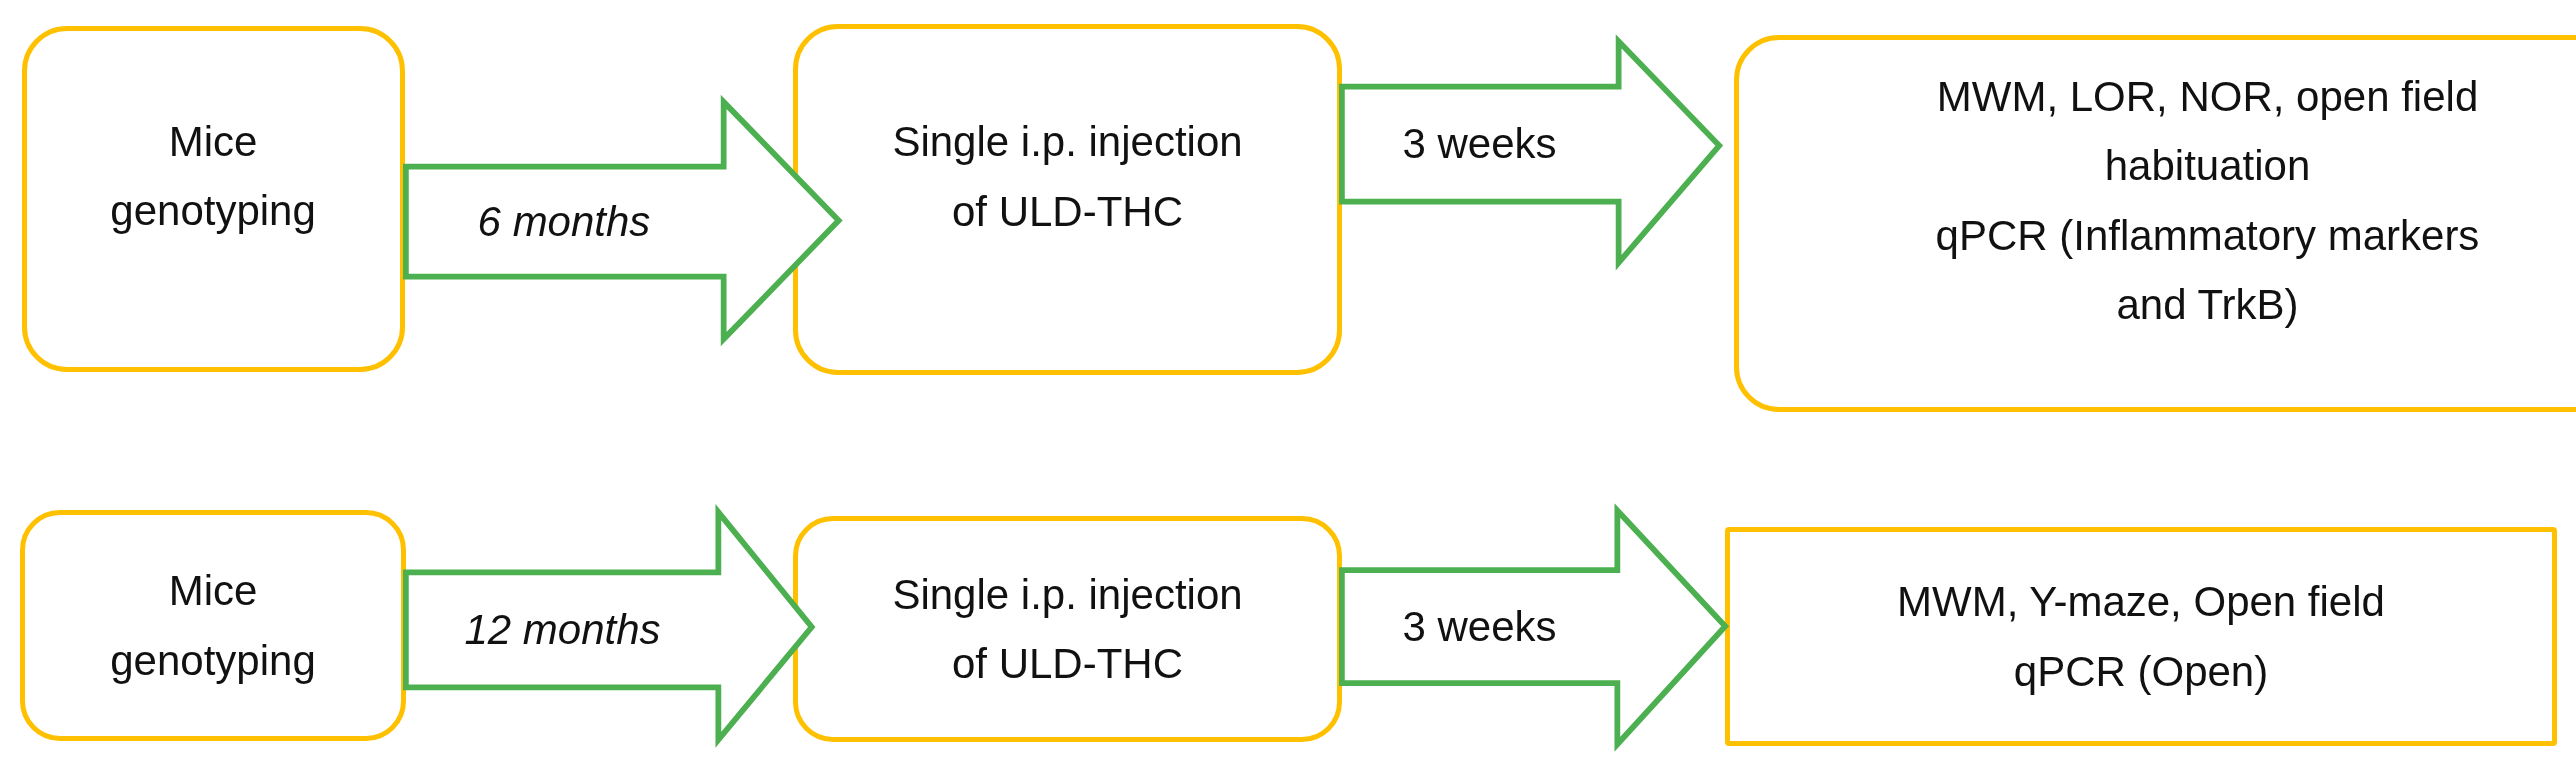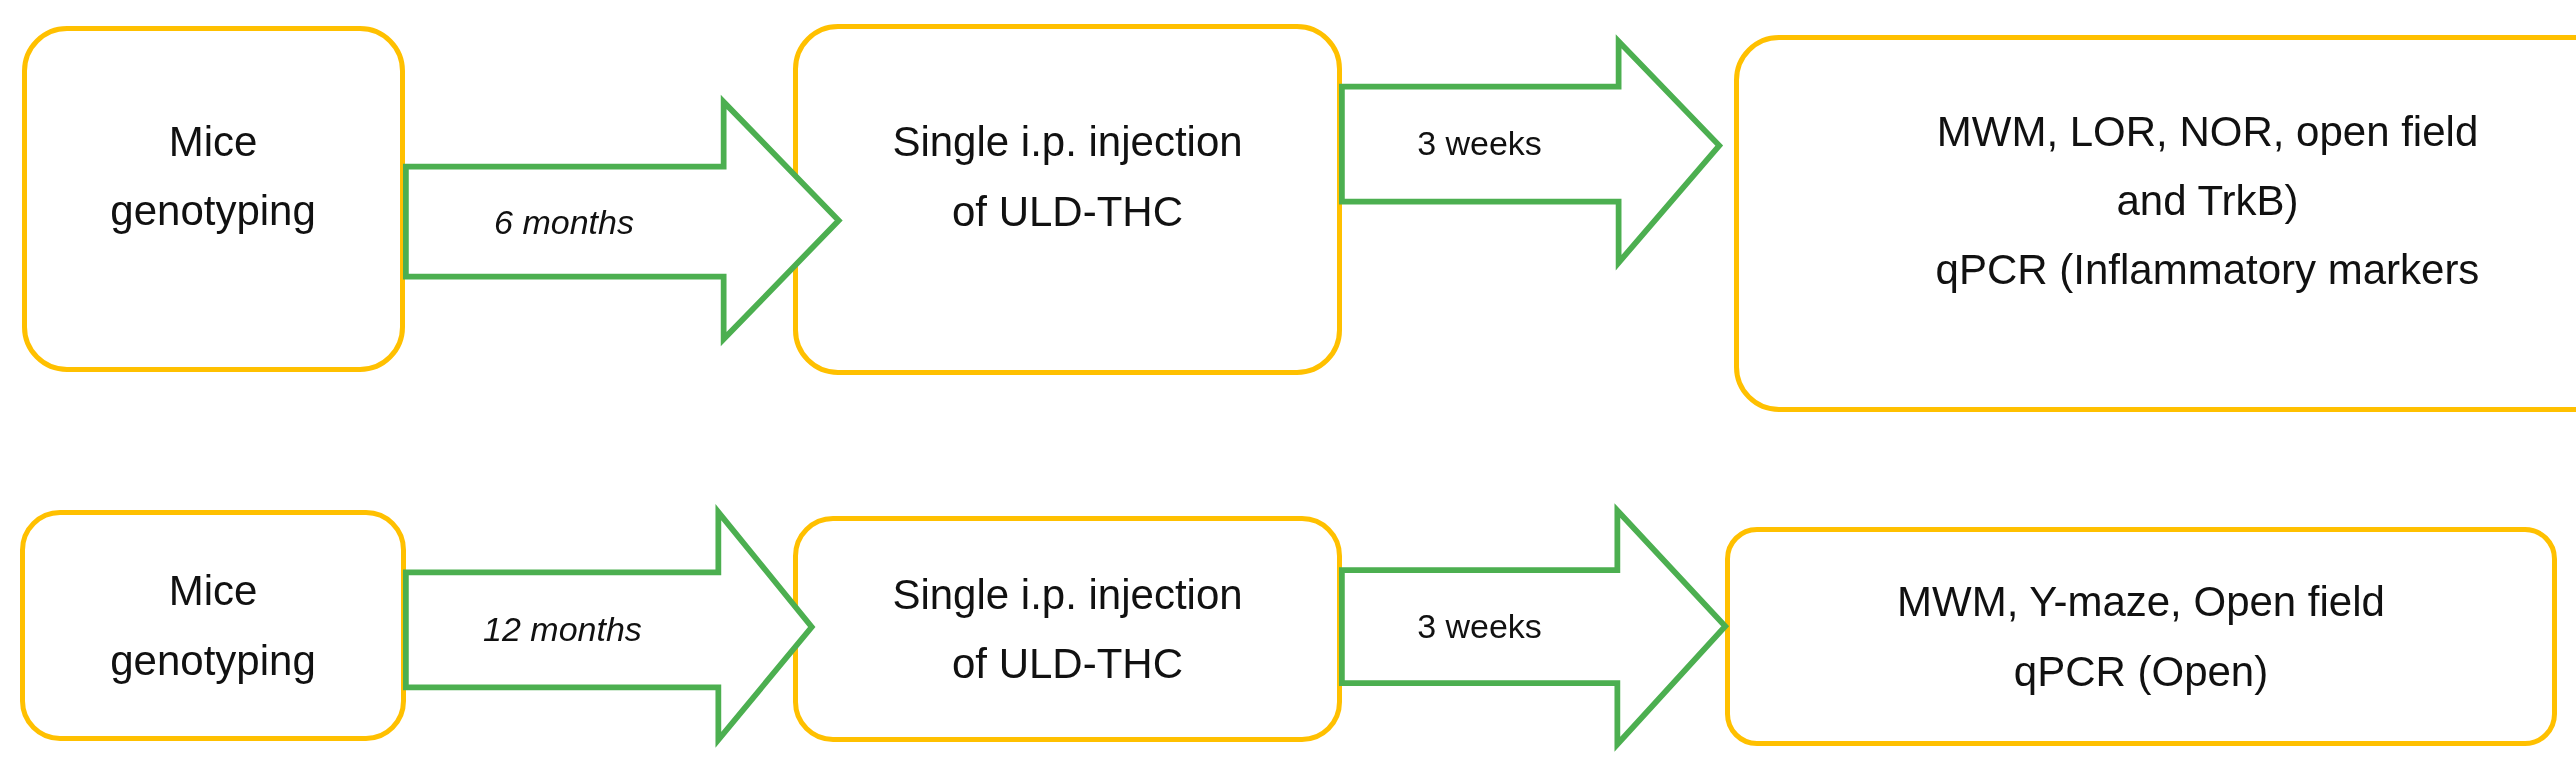--- a/index.html
+++ b/index.html
@@ -47,42 +47,42 @@
     stroke: var(--arrow);
     stroke-width: 8;
     stroke-linejoin: miter;
   }
   .arrow-label {
     position: absolute;
     z-index: 3;
     display: flex;
     align-items: center;
     justify-content: center;
-    font-size: 34px;
+    font-size: 42px;
     color: var(--text);
     white-space: nowrap;
   }
 
   
   #r1b1 { left: 21.6px;   top: 26px;  width: 383px;  height: 346px; }
   #r1a1 { left: 403px;  top: 99px; width: 440px;  height: 243px; }
   #r1l1 { left: 406px;  top: 168px; width: 316px;  height: 108px; font-style: italic; }
   #r1b2 { left: 793px; top: 24px;  width: 549px;  height: 351px; }
   #r1a2 { left: 1339px; top: 37px;  width: 386px;  height: 230px; }
   #r1l2 { left: 1342px; top: 88px; width: 275px;  height: 111px; }
   #r1b3 { left: 1734px; top: 35px;  width: 947px; height: 377px; }
 
   
   #r2b1 { left: 20px;   top: 510px; width: 386px;  height: 231px; border-radius: 40px; }
   #r2a1 { left: 403px;  top: 507px; width: 431px;  height: 240px; }
   #r2l1 { left: 406px;  top: 573px; width: 313px;  height: 113px; font-style: italic; }
   #r2b2 { left: 793px; top: 516px; width: 549px;  height: 226px; border-radius: 40px; }
   #r2a2 { left: 1339px; top: 506px; width: 392px;  height: 242px; }
   #r2l2 { left: 1342px; top: 571px; width: 275px;  height: 111px; }
-  #r2b3 { left: 1725px; top: 527px; width: 832px; height: 219px; border-radius: 32px; }
+  #r2b3 { left: 1725px; top: 527px; width: 832px; height: 219px; border-radius: 4px; }
 </style>
 </head>
 <body>
 
 <div class="canvas">
 
   <div class="box lift" id="r1b1">
     <span class="line">Mice</span>
     <span class="line">genotyping</span>
   </div>
@@ -97,22 +97,23 @@
     <span class="line">of ULD-THC</span>
   </div>
 
   <svg class="arrow" id="r1a2" viewBox="0 0 537 320" aria-hidden="true">
     <polygon points="4,69 389,69 389,6 529,151 389,314 389,229 4,229"></polygon>
   </svg>
   <div class="arrow-label" id="r1l2">3 weeks</div>
 
   <div class="box lift" id="r1b3">
     <span class="line">MWM, LOR, NOR, open field</span>
+    <span class="line">habituation</span>
+    <span class="line">qPCR (Inflammatory markers</span>
     <span class="line">and TrkB)</span>
-    <span class="line">qPCR (Inflammatory markers</span>
   </div>
 
   <div class="box" id="r2b1">
     <span class="line">Mice</span>
     <span class="line">genotyping</span>
   </div>
 
   <svg class="arrow" id="r2a1" viewBox="0 0 600 334" aria-hidden="true">
     <polygon points="4,91 439,91 439,7 569,167 439,324 439,251 4,251"></polygon>
   </svg>

